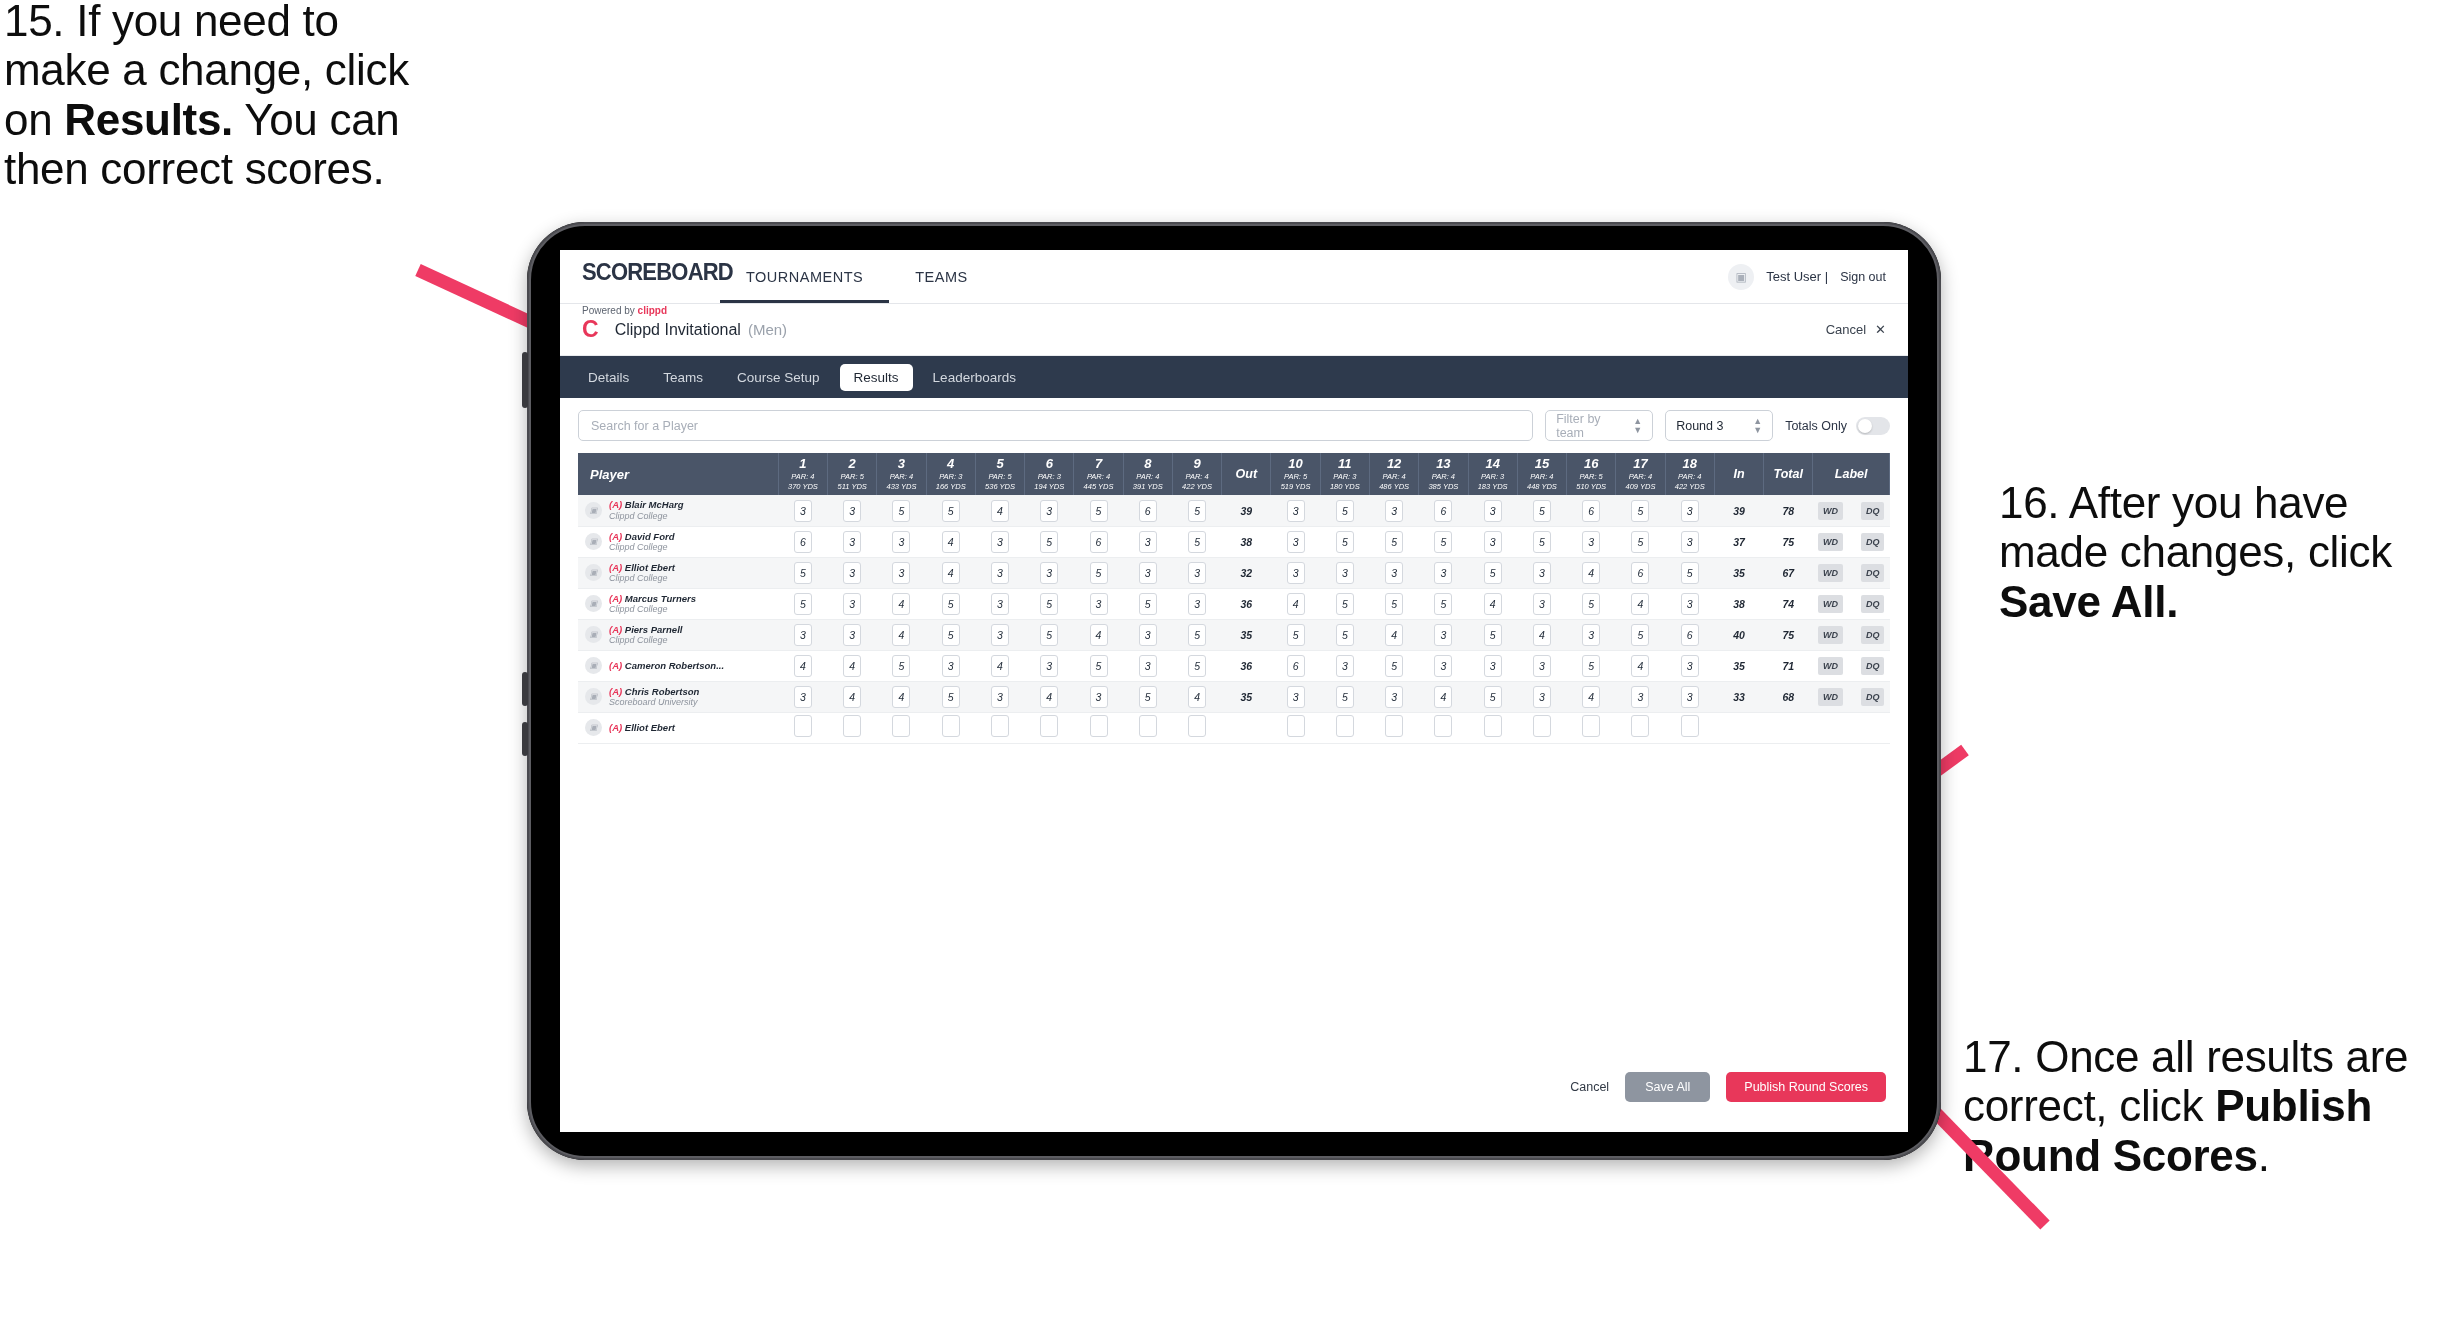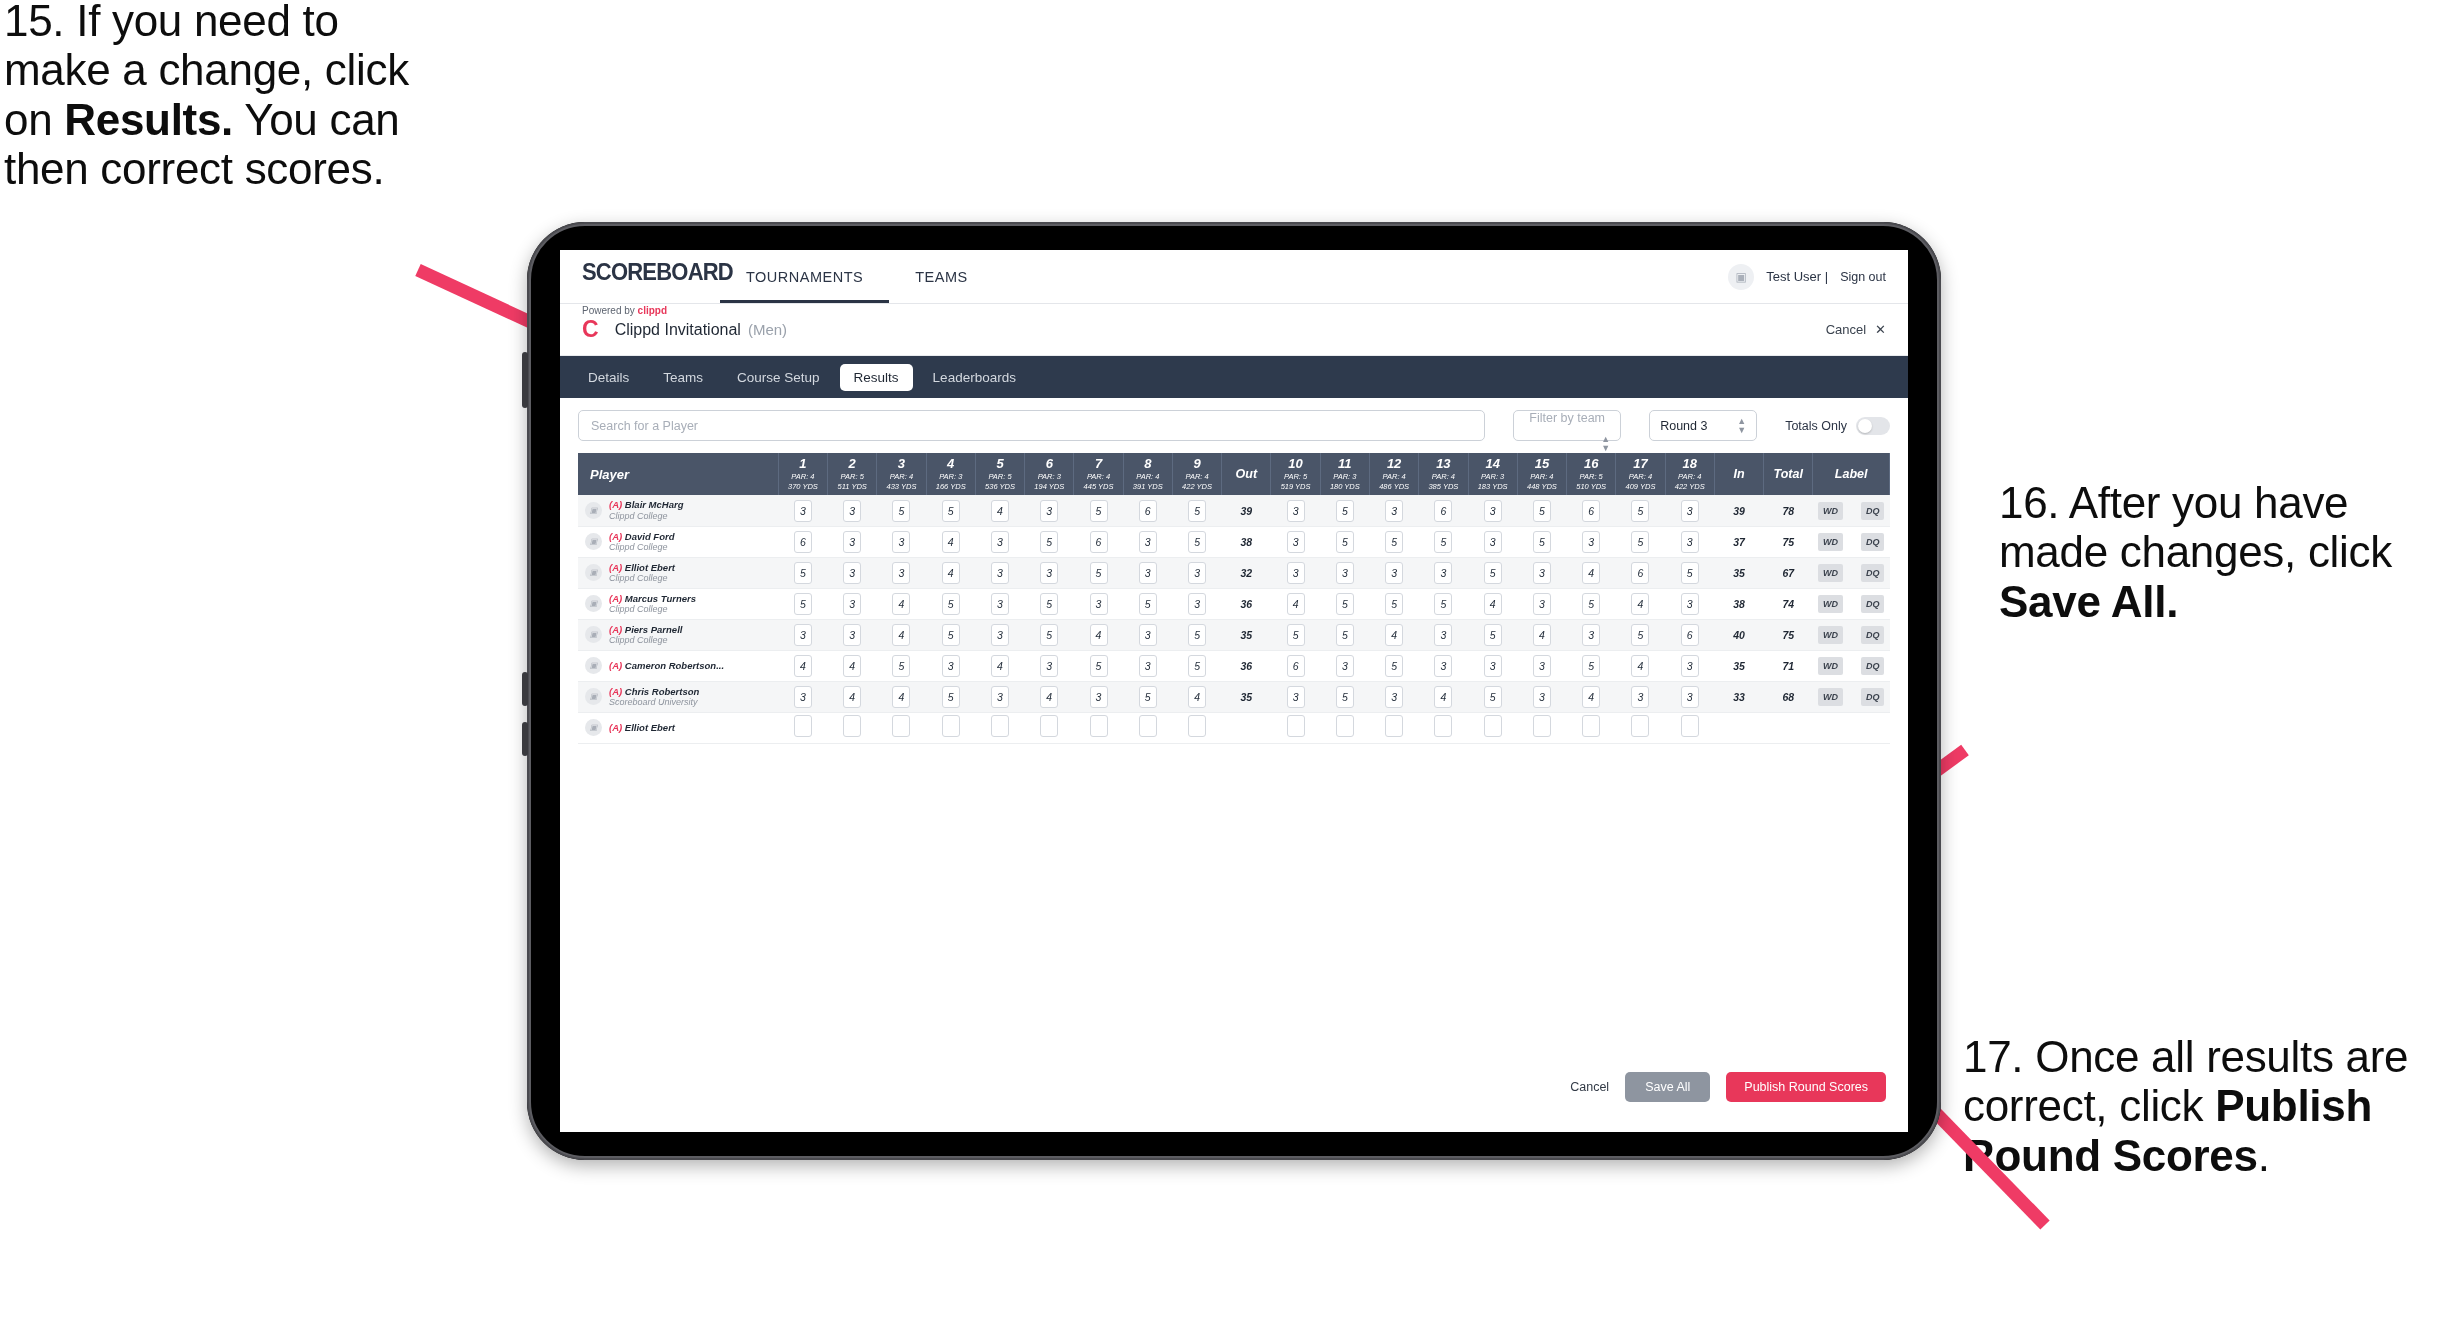--- a/index.html
+++ b/index.html
@@ -101,35 +101,35 @@
     display: flex; align-items: center; gap: 6px;
     height: 42px; background: #2e3a4d; padding: 0 14px;
   }
   .stab {
     font-size: 13.5px; color: #d3d8df; padding: 6px 14px; border-radius: 5px;
   }
   .stab.active { background: #ffffff; color: #1f2733; font-weight: 500; }
 
   
   #toolbar {
-    display: flex; align-items: center; gap: 28px;
+    display: flex; align-items: center; gap: 12px;
     padding: 12px 18px; background: #fff;
   }
   #search {
     flex: 1; height: 31px; border: 1px solid #ccd1d8; border-radius: 5px;
     font-size: 12.5px; color: #2b3445; padding: 0 12px;
     font-family: "Liberation Sans", sans-serif; background: #fff;
   }
   #search::placeholder { color: #a8aeb8; }
   .selectbox {
     height: 31px; border: 1px solid #ccd1d8; border-radius: 5px;
     display: flex; align-items: center; gap: 10px;
     padding: 0 10px; font-size: 12.5px; background: #fff;
   }
-  #filter-team { width: 108px; color: #a8aeb8; flex-direction: column; }
+  #filter-team { width: 108px; color: #a8aeb8; }
   #round-select { width: 108px; color: #1f2733; }
   .chev { margin-left: auto; color: #8e95a0; font-size: 9px; line-height: 1; text-align: center; }
   #totals-wrap { display: flex; align-items: center; gap: 9px; font-size: 12.5px; color: #2b3445; }
   .toggle {
     width: 34px; height: 18px; border-radius: 9px; background: #e3e5e9;
     position: relative;
   }
   .toggle .knob {
     position: absolute; left: 2px; top: 2px; width: 14px; height: 14px;
     border-radius: 50%; background: #fff; box-shadow: 0 1px 2px rgba(0,0,0,.2);

